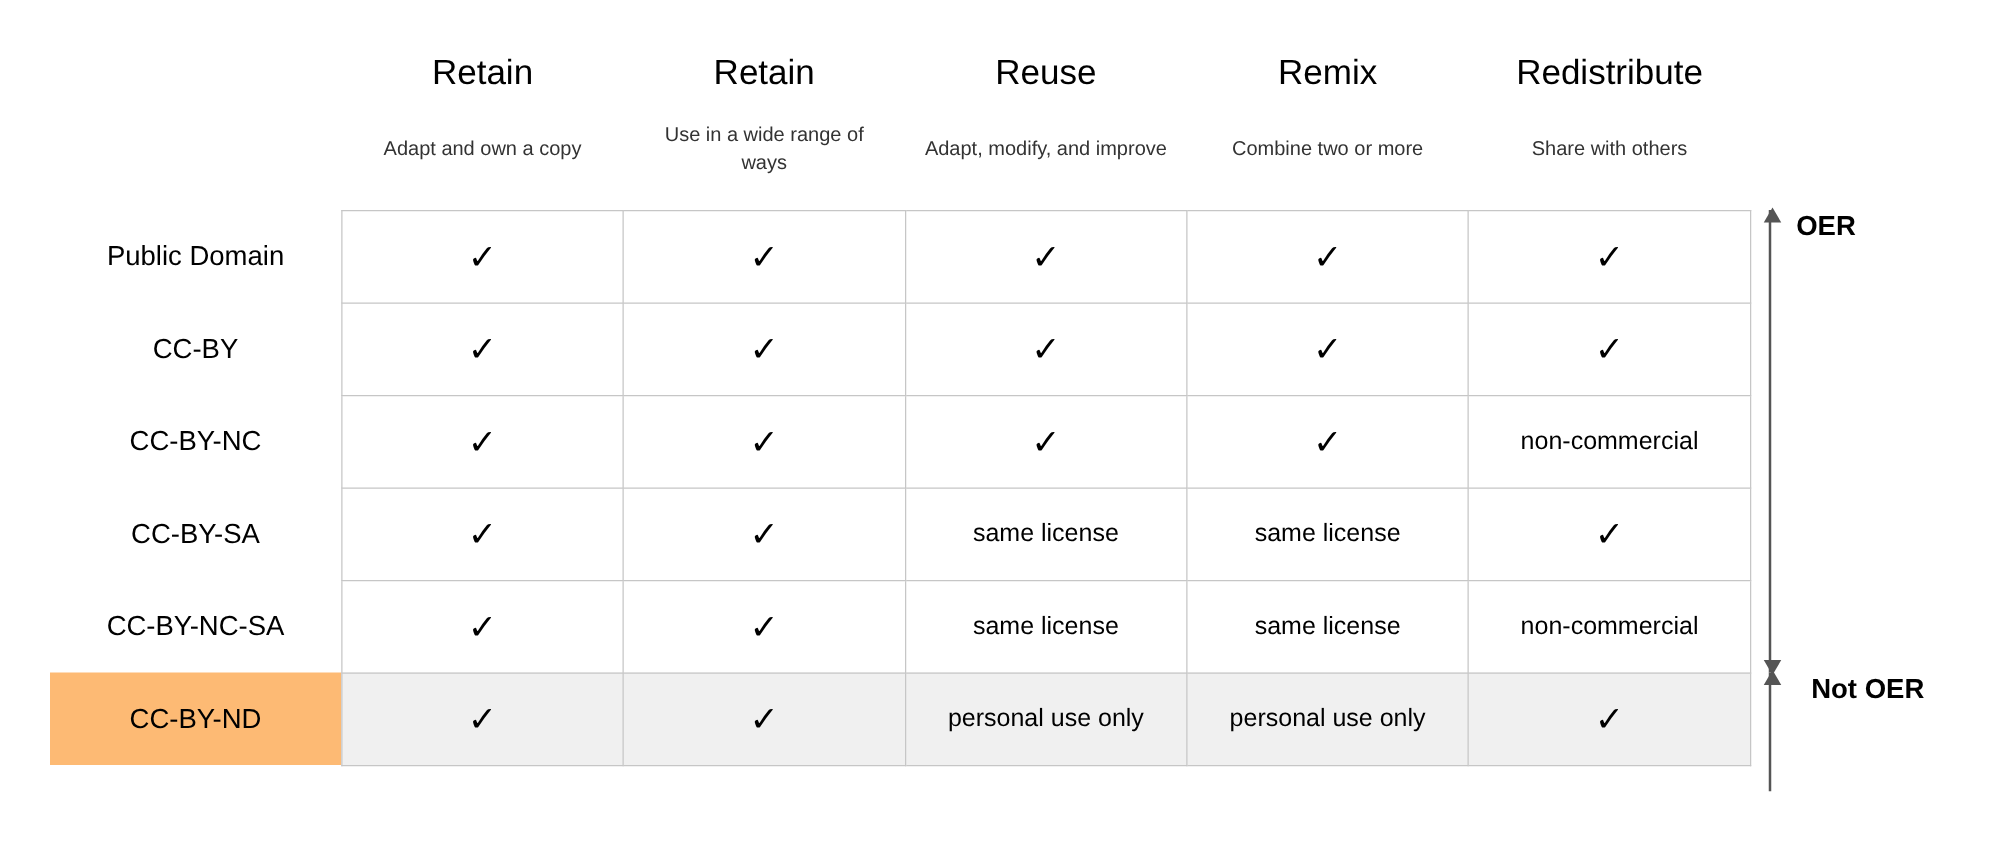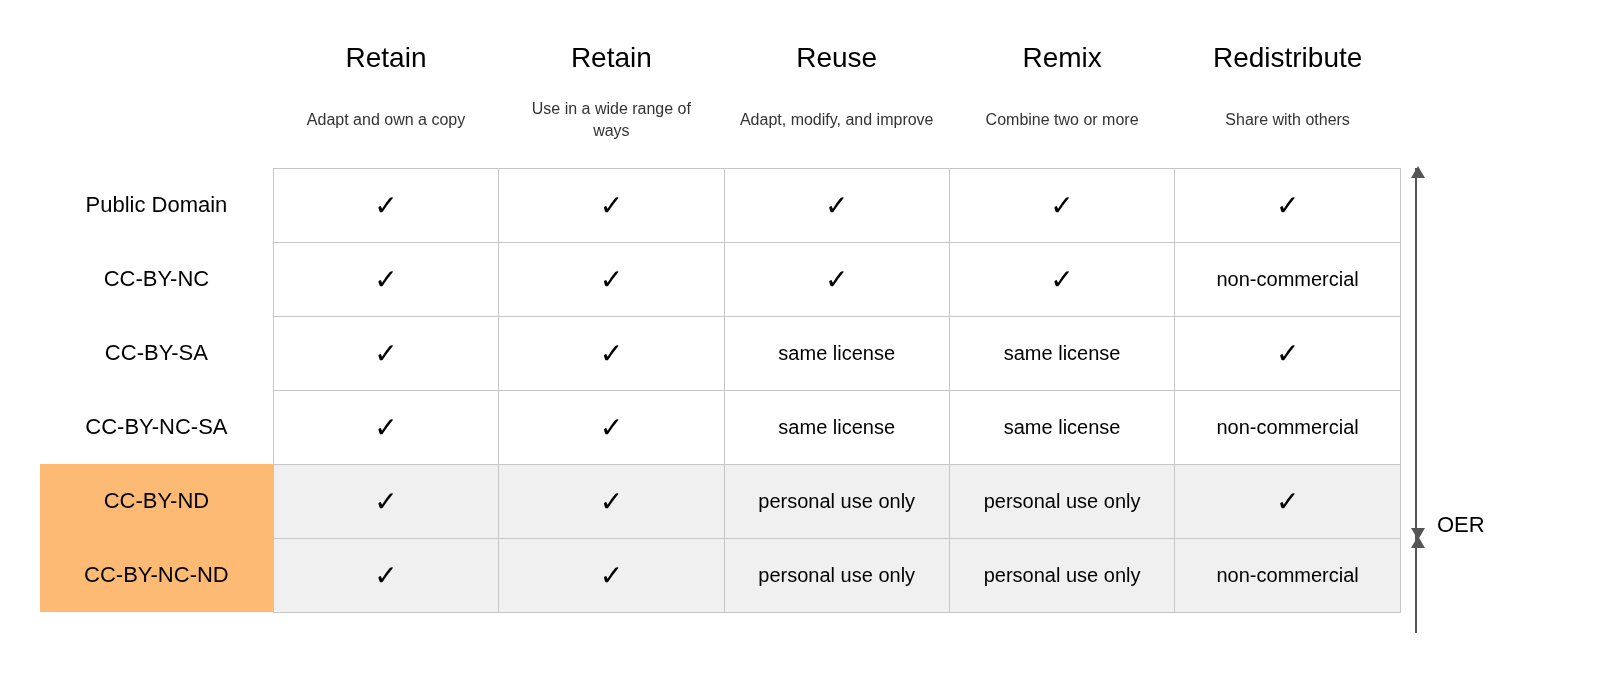--- a/index.html
+++ b/index.html
@@ -63,21 +63,22 @@
     
     .anno {
       width: 160px;
       position: relative;
       padding-left: 14px;
     }
     .bracket {
       position: absolute;
       left: 14px;
       display: flex;
-      align-items: flex-end;
+      align-items: flex-start;
+      font-weight: bold;
     }
     .bracket .line {
       width: 0;
       border-left: 2px solid #555;
       position: relative;
       height: 100%;
     }
     .bracket .arrow-up,
     .bracket .arrow-down {
       position: absolute;
@@ -122,20 +123,28 @@
 
     <tr>
           <th class="rowhdr">Public Domain</th>
           <td class="cell"><span class="check">✓</span></td>
           <td class="cell"><span class="check">✓</span></td>
           <td class="cell"><span class="check">✓</span></td>
           <td class="cell"><span class="check">✓</span></td>
           <td class="cell"><span class="check">✓</span></td>
         </tr>
         <tr>
+          <th class="rowhdr">CC-BY</th>
+          <td class="cell"><span class="check">✓</span></td>
+          <td class="cell"><span class="check">✓</span></td>
+          <td class="cell"><span class="check">✓</span></td>
+          <td class="cell"><span class="check">✓</span></td>
+          <td class="cell"><span class="check">✓</span></td>
+        </tr>
+        <tr>
           <th class="rowhdr">CC-BY-NC</th>
           <td class="cell"><span class="check">✓</span></td>
           <td class="cell"><span class="check">✓</span></td>
           <td class="cell"><span class="check">✓</span></td>
           <td class="cell"><span class="check">✓</span></td>
           <td class="cell">non-commercial</td>
         </tr>
         <tr>
           <th class="rowhdr">CC-BY-SA</th>
           <td class="cell"><span class="check">✓</span></td>
@@ -153,28 +162,20 @@
           <td class="cell">non-commercial</td>
         </tr>
         <tr>
           <th class="rowhdr shade">CC-BY-ND</th>
           <td class="cell shade"><span class="check">✓</span></td>
           <td class="cell shade"><span class="check">✓</span></td>
           <td class="cell shade">personal use only</td>
           <td class="cell shade">personal use only</td>
           <td class="cell shade"><span class="check">✓</span></td>
         </tr>
-        <tr>
-          <th class="rowhdr shade">CC-BY-NC-ND</th>
-          <td class="cell shade"><span class="check">✓</span></td>
-          <td class="cell shade"><span class="check">✓</span></td>
-          <td class="cell shade">personal use only</td>
-          <td class="cell shade">personal use only</td>
-          <td class="cell shade">non-commercial</td>
-        </tr>
       </tbody>
   </table>
 
   <div class="anno">
     <div class="bracket" id="bracket-oer" style="top: 148px; height: 370px;">
       <div class="line" style="height: 370px;">
         <div class="arrow-up"></div>
         <div class="arrow-down"></div>
       </div>
       <span class="label">OER</span>

